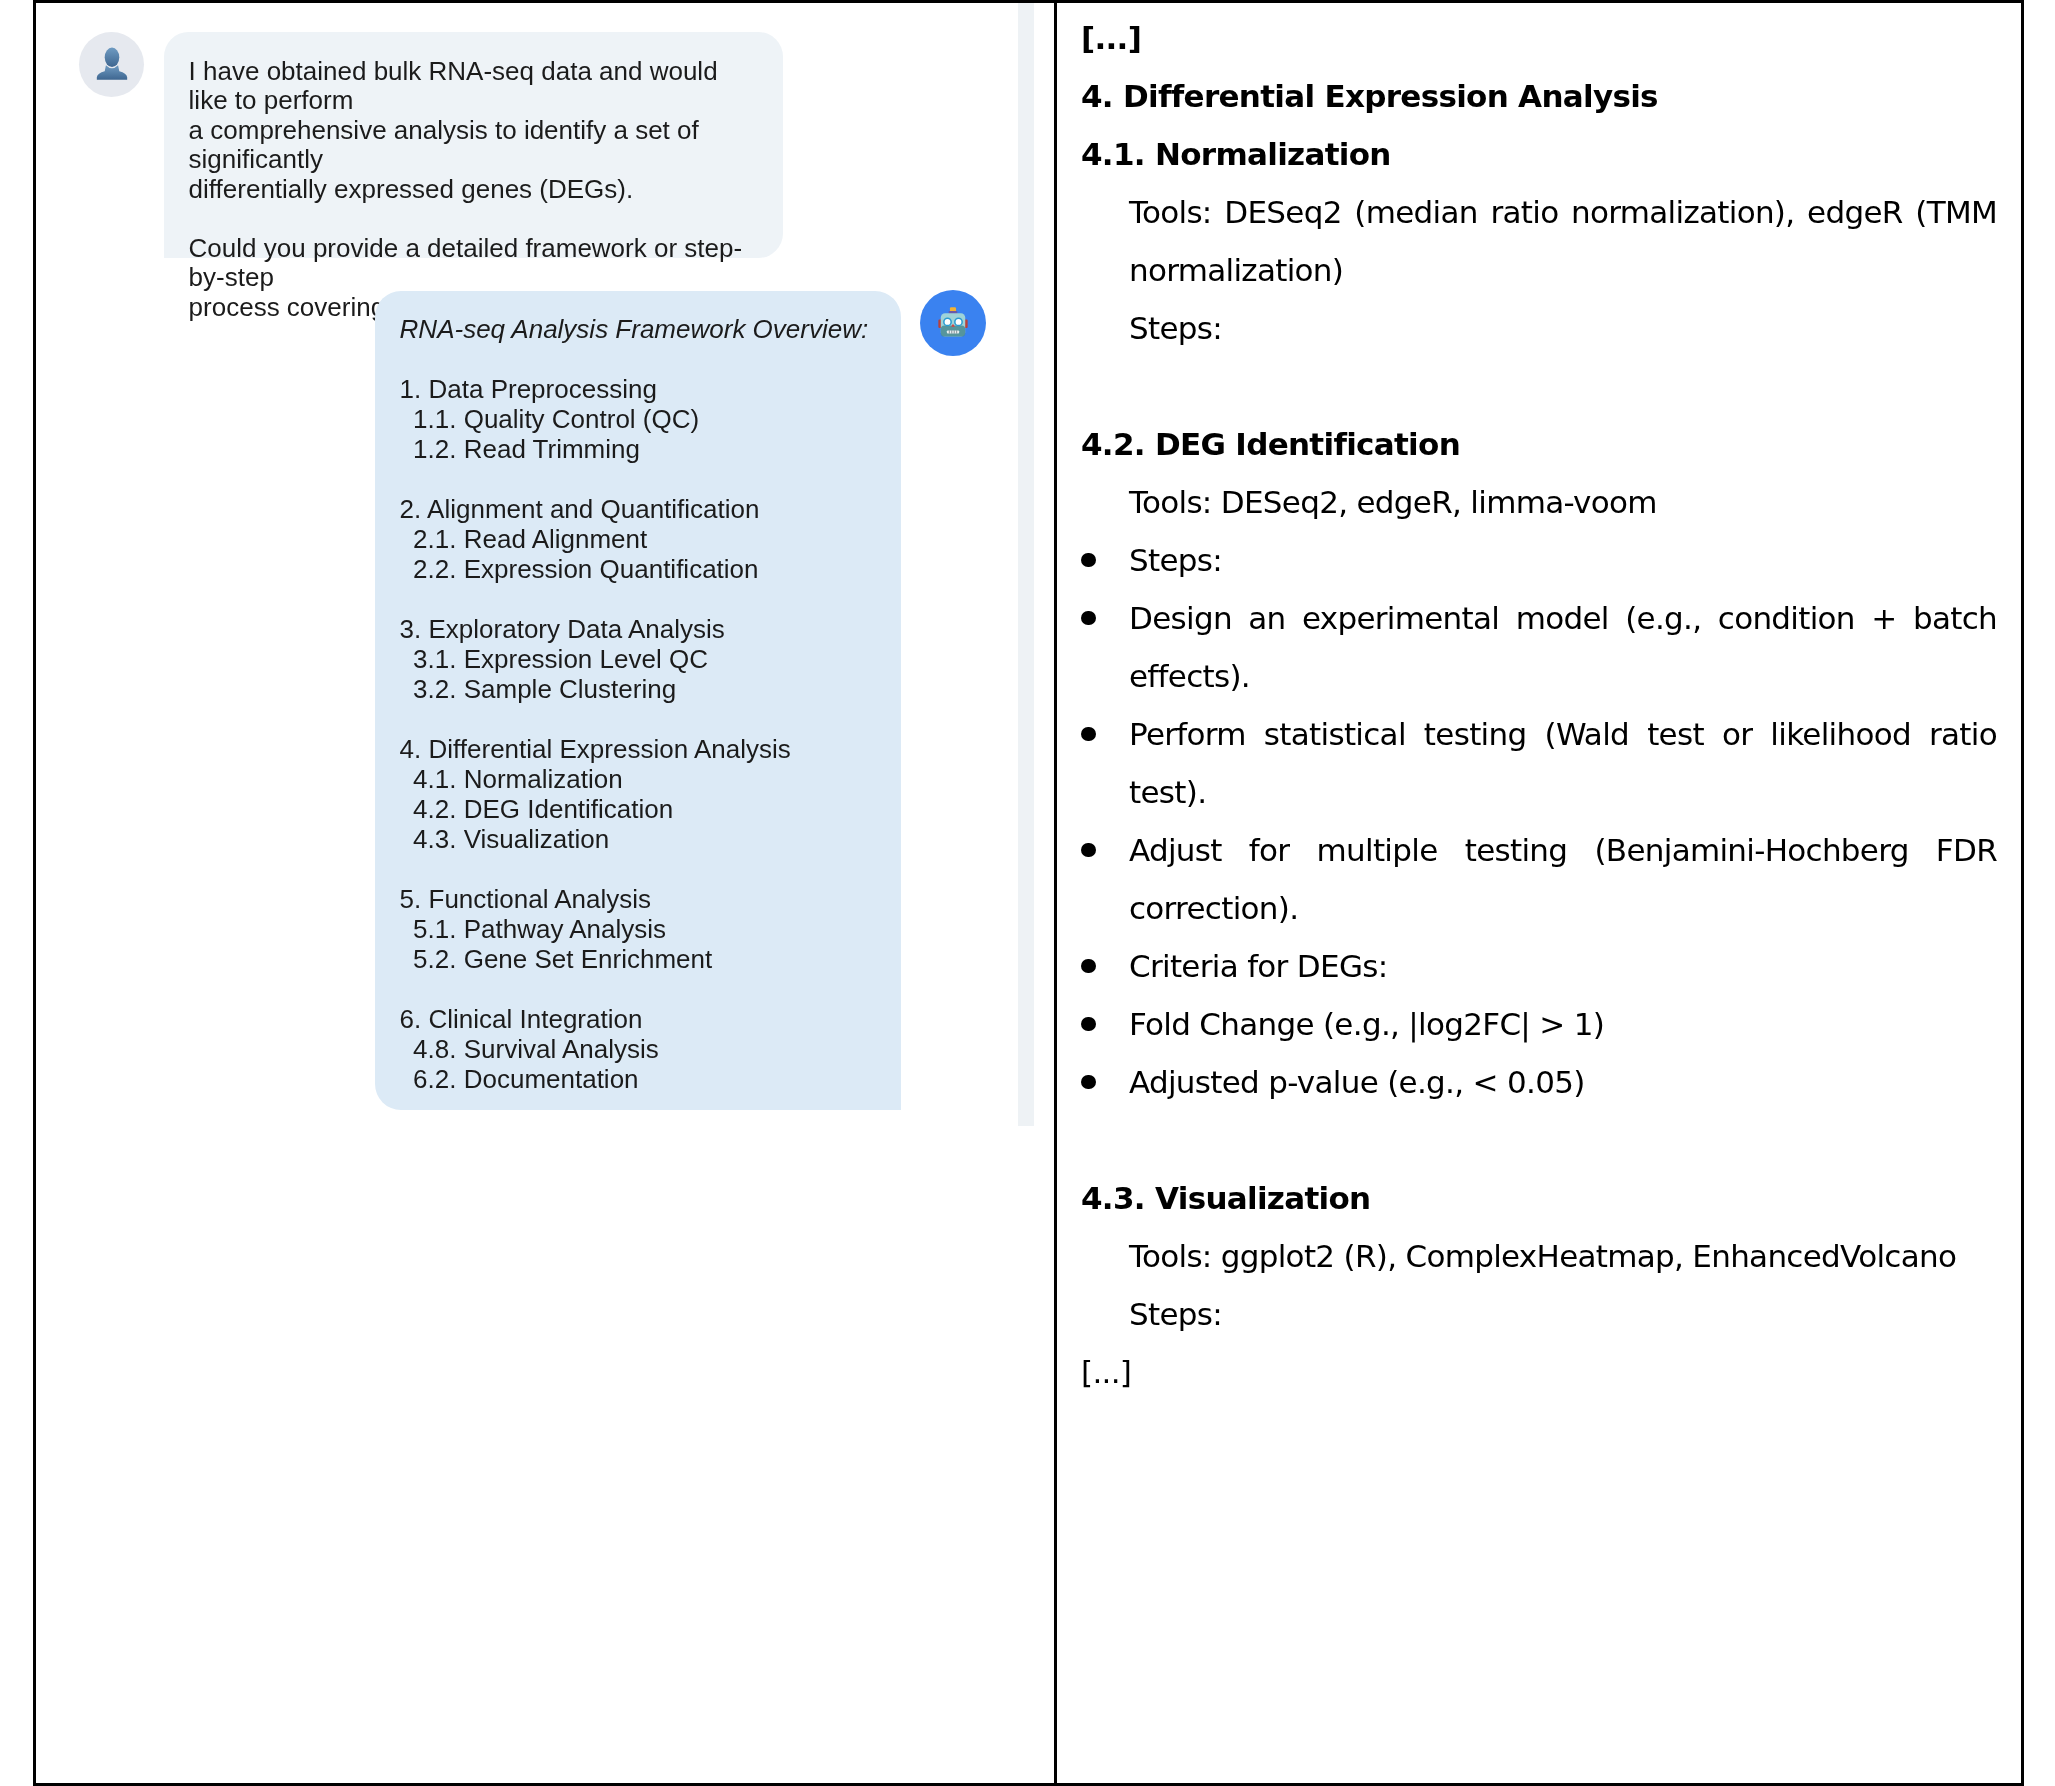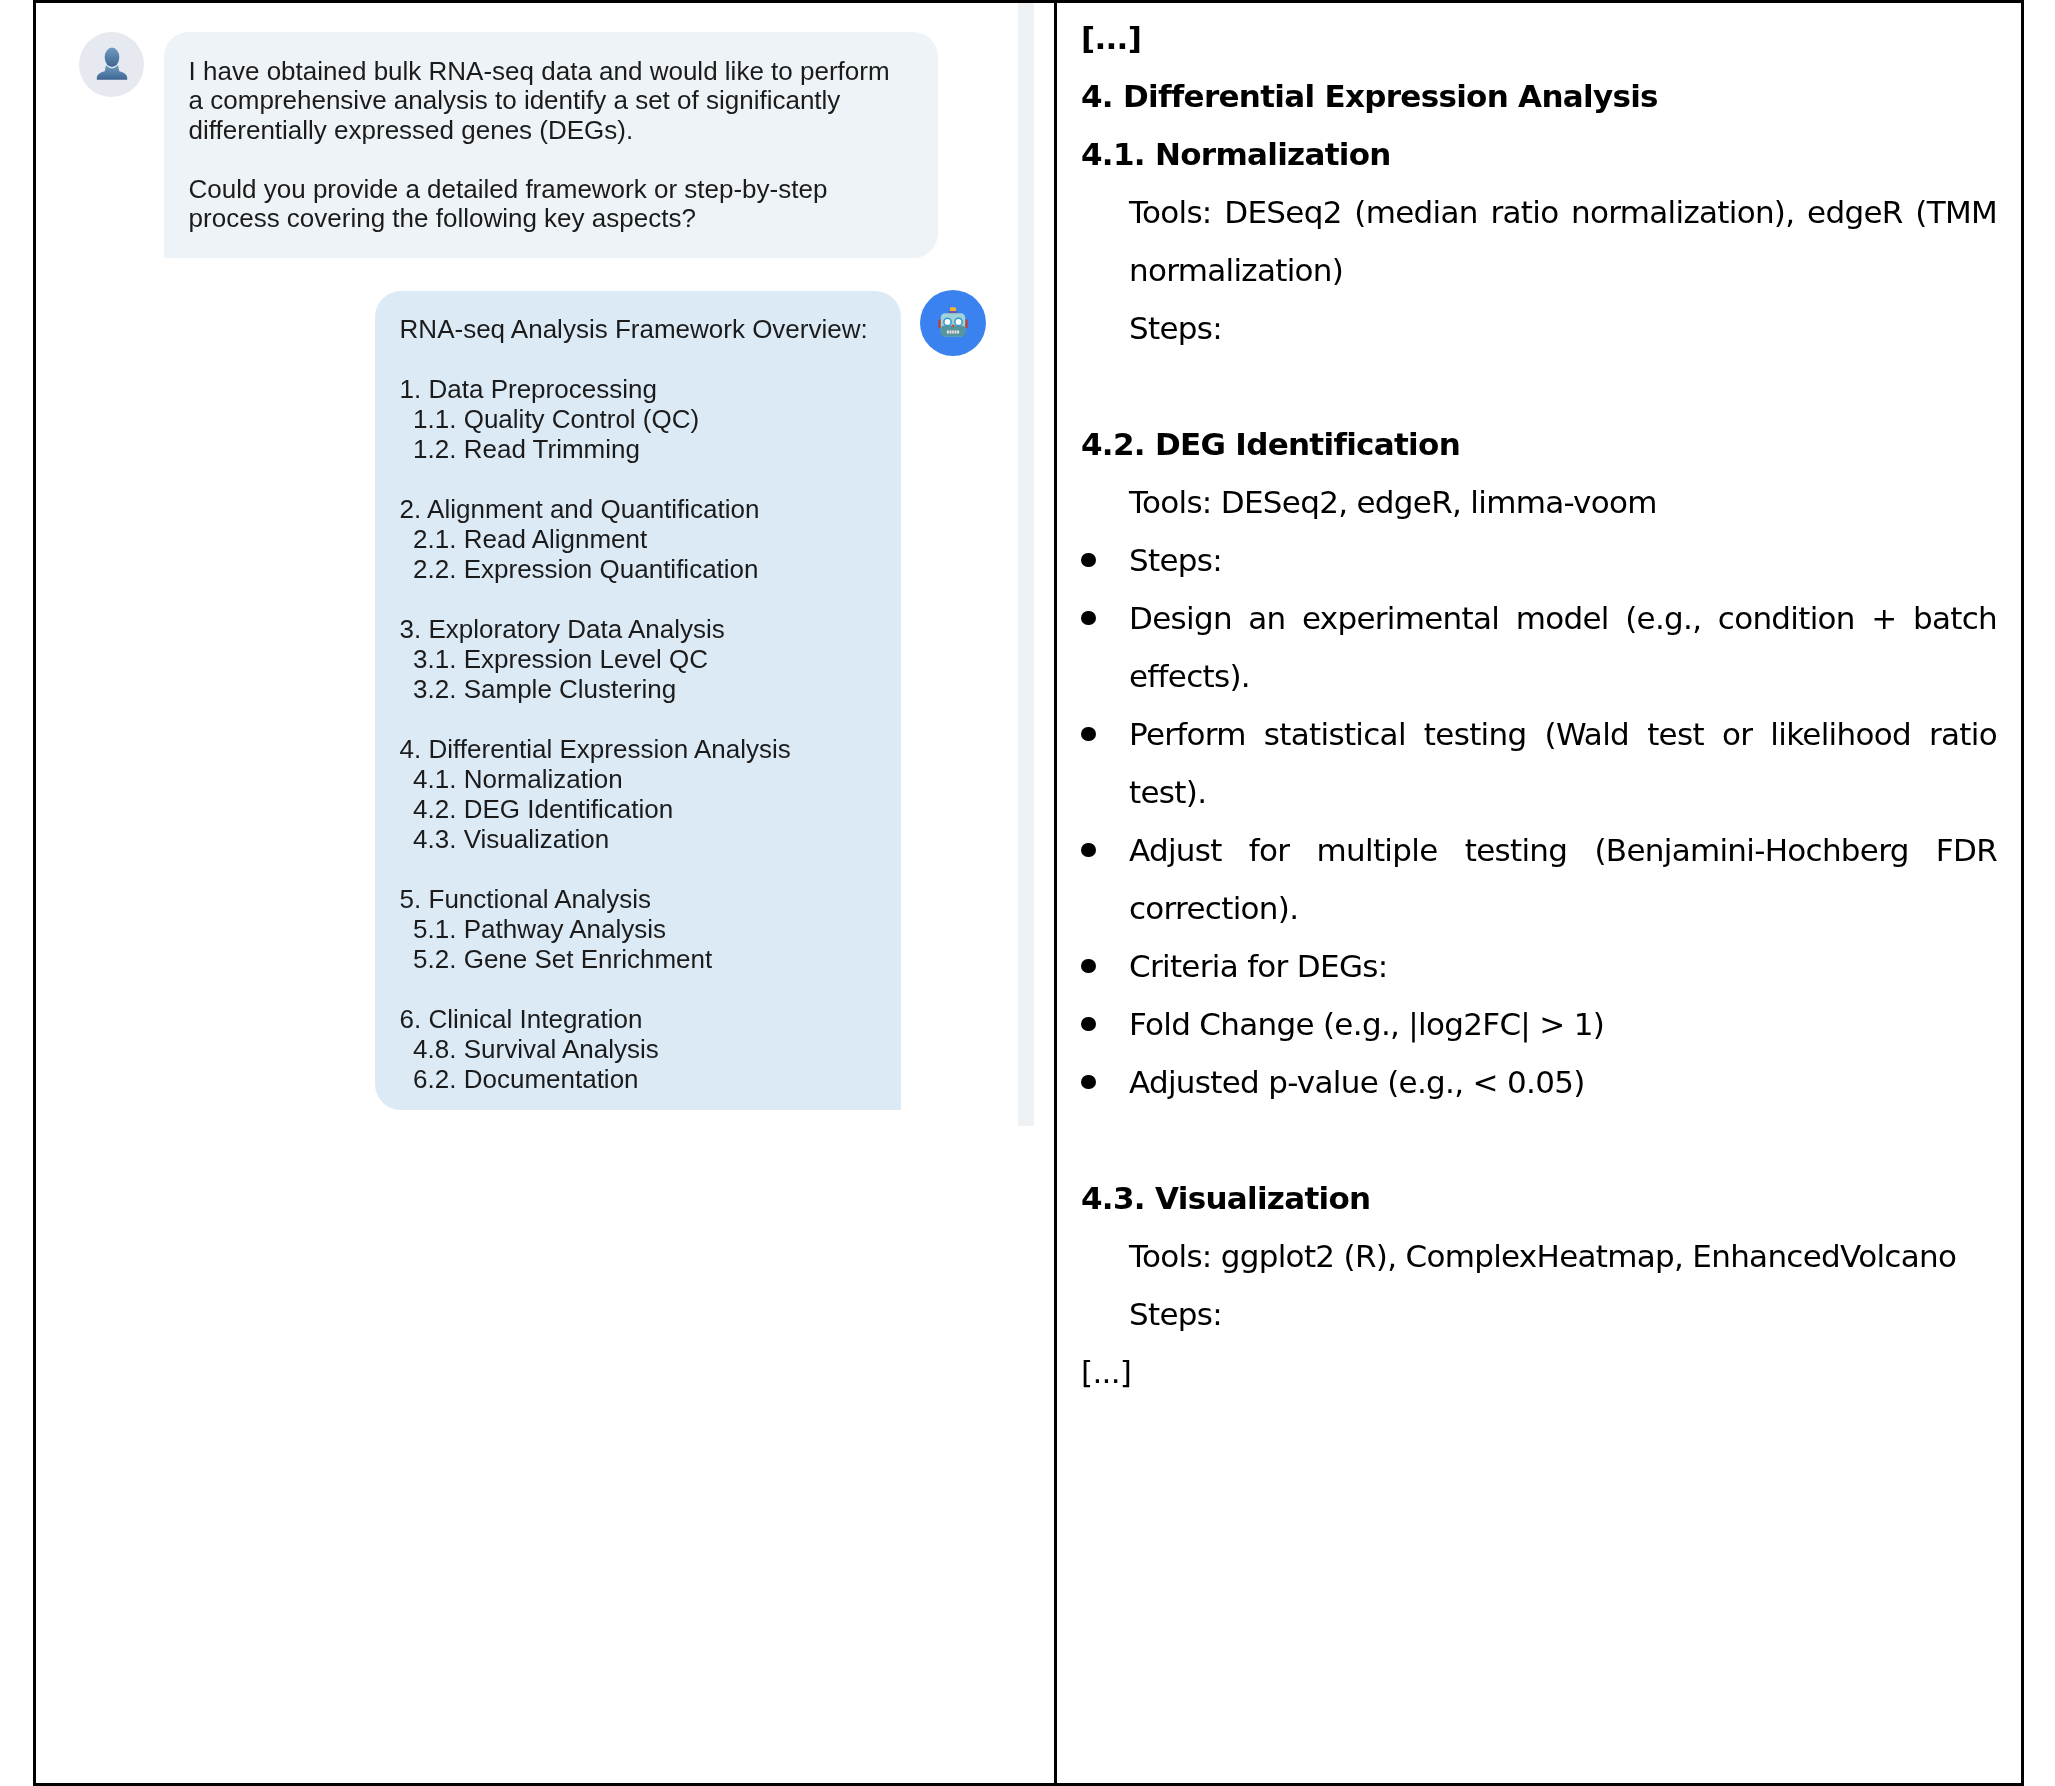--- a/index.html
+++ b/index.html
@@ -14,35 +14,35 @@
   
   .chat-font { font-family: "Liberation Sans", "DejaVu Sans", sans-serif; color: #1b1b1b; }
 
   .user-avatar {
     position: absolute; left: 79px; top: 32px; width: 65px; height: 65px;
     border-radius: 50%; background: #e6e9ef;
   }
   .user-avatar svg { position: absolute; left: 16.6px; top: 14.7px; width: 32px; height: 34px; }
 
   .user-bubble {
-    position: absolute; left: 164px; top: 32px; width: 774px; height: 226px;
+    position: absolute; left: 164px; top: 32px; width: 619px; height: 226px;
     background: #eef3f7; border-radius: 24.6px 24.6px 24.6px 0;
     box-sizing: border-box; padding: 24.6px 24.6px 0 24.6px;
     font-size: 26px; line-height: 29.5px;
   }
   .user-bubble p { margin: 0; white-space: pre-wrap; }
   .user-bubble p + p { margin-top: 29.5px; }
 
   .asst-bubble {
     position: absolute; left: 375px; top: 291px; width: 526px; height: 819px;
     background: #dceaf6; border-radius: 26px 26px 0 26px;
     box-sizing: border-box; padding: 23px 24.6px 0 24.6px;
     font-size: 26px; line-height: 30px;
   }
-  .asst-bubble .heading { margin: 0 0 30px 0; }
+  .asst-bubble .heading { margin: 0 0 30px 0; font-style: italic; }
   .asst-bubble .section { margin: 0 0 30px 0; }
   .asst-bubble .sec-title { display: block; }
   .asst-bubble .sub { display: block; padding-left: 13.5px; }
 
   .bot-avatar {
     position: absolute; left: 920px; top: 290px; width: 66px; height: 66px;
     border-radius: 50%; background: #3a82f0;
   }
   .bot-avatar svg { position: absolute; left: 17px; top: 16px; width: 32px; height: 33px; }
 

